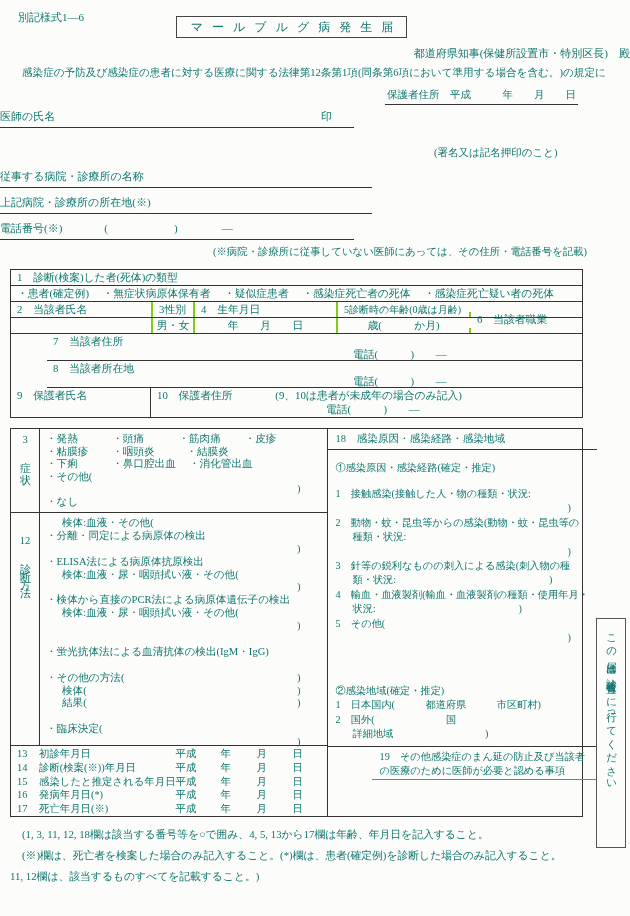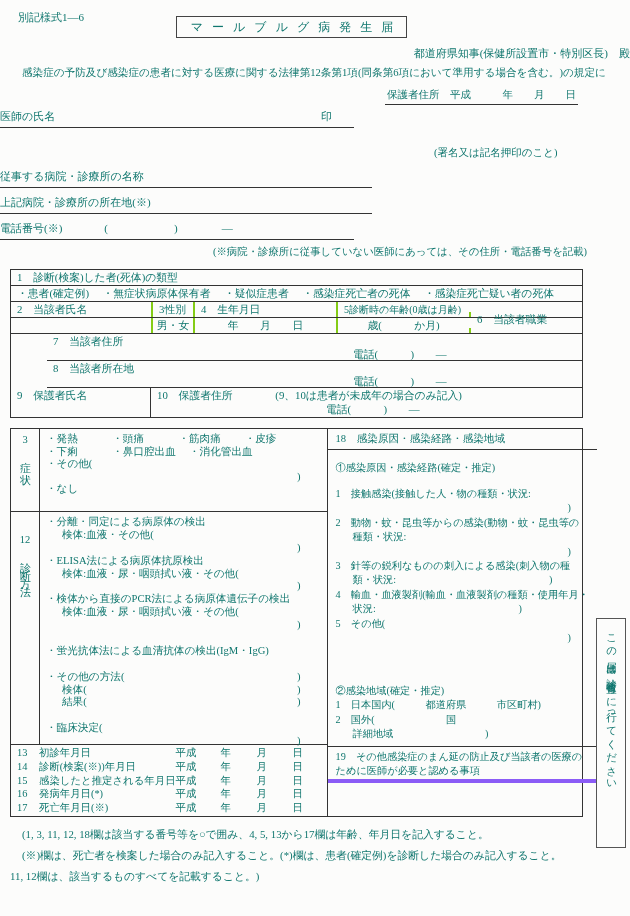--- a/index.html
+++ b/index.html
@@ -77,21 +77,21 @@
   .s18h{height:21px;line-height:20px;padding-left:8px;border-bottom:1px solid #333;
     font-size:10.6px;white-space:nowrap;}
   .s18b{flex:1;padding:4px 8px;font-size:10.2px;}
   .il{height:14.4px;line-height:14.4px;white-space:pre;}
   .ind2{padding-left:17px;}
   .ra2{text-align:right;padding-right:18px;}
   .sub{height:15px;line-height:15px;margin-top:6px;white-space:nowrap;}
   .sub2{margin-top:38px;}
   .g14{height:12px;}
   .s19{height:70px;border-top:1px solid #333;display:flex;flex-direction:column;}
-  .s19h{padding:3px 6px 2px 8px;font-size:10.2px;line-height:13.5px;border-bottom:4px solid #8b5cf6;}
+  .s19h{padding:3px 6px 2px 8px;font-size:10.2px;line-height:13.5px;border-bottom:1px solid #8b5cf6;margin-left:44px;}
   .s19b{flex:1;}
 
   .fnote{font-size:10.8px;line-height:21px;white-space:nowrap;}
   .f1{margin-left:22px;}
   .f3{margin-left:10px;}
   .fwrap{margin-top:7px;}
 
   .sidebox{position:absolute;left:596px;top:618px;width:30px;height:230px;
     border:1px solid #555;display:flex;justify-content:center;padding-top:8px;}
   .sidebox span{writing-mode:vertical-rl;font-size:10.5px;letter-spacing:1.5px;line-height:28px;}
@@ -172,35 +172,36 @@
   <div class="t2">
     <div class="t2l">
 
       <div class="sec s11">
         <div class="numcell">
           <div class="num">3</div>
           <div class="vlab">症状</div>
         </div>
         <div class="scontent">
           <div class="ln">・発熱　　　 ・頭痛　　　 ・筋肉痛　　 ・皮疹</div>
+          <div class="ln">・粘膜疹　　 ・咽頭炎　　　・結膜炎</div>
           <div class="ln">・下痢　　　 ・鼻口腔出血　 ・消化管出血</div>
           <div class="ln">・その他(</div>
           <div class="ln ra">)</div>
           <div class="ln">・なし</div>
         </div>
       </div>
 
       <div class="sec s12">
         <div class="numcell">
           <div class="num">12</div>
           <div class="vlab">診断方法</div>
         </div>
         <div class="scontent">
+          <div class="ln2"><span class="ll ind">検体:血液・その他(</span><span class="lr"></span></div>
           <div class="ln2"><span class="ll">・分離・同定による病原体の検出</span><span class="lr"></span></div>
-          <div class="ln2"><span class="ll ind">検体:血液・その他(</span><span class="lr"></span></div>
           <div class="ln2"><span class="ll"></span><span class="lr">)</span></div>
           <div class="ln2"><span class="ll">・ELISA法による病原体抗原検出</span><span class="lr"></span></div>
           <div class="ln2"><span class="ll ind">検体:血液・尿・咽頭拭い液・その他(</span><span class="lr"></span></div>
           <div class="ln2"><span class="ll"></span><span class="lr">)</span></div>
           <div class="ln2"><span class="ll">・検体から直接のPCR法による病原体遺伝子の検出</span><span class="lr"></span></div>
           <div class="ln2"><span class="ll ind">検体:血液・尿・咽頭拭い液・その他(</span><span class="lr"></span></div>
           <div class="ln2"><span class="ll"></span><span class="lr">)</span></div>
           <div class="ln2"><span class="lr"></span></div>
           <div class="ln2"><span class="ll">・蛍光抗体法による血清抗体の検出(IgM・IgG)</span><span class="lr"></span></div>
           <div class="ln2"><span class="ll"></span><span class="lr"></span></div>

